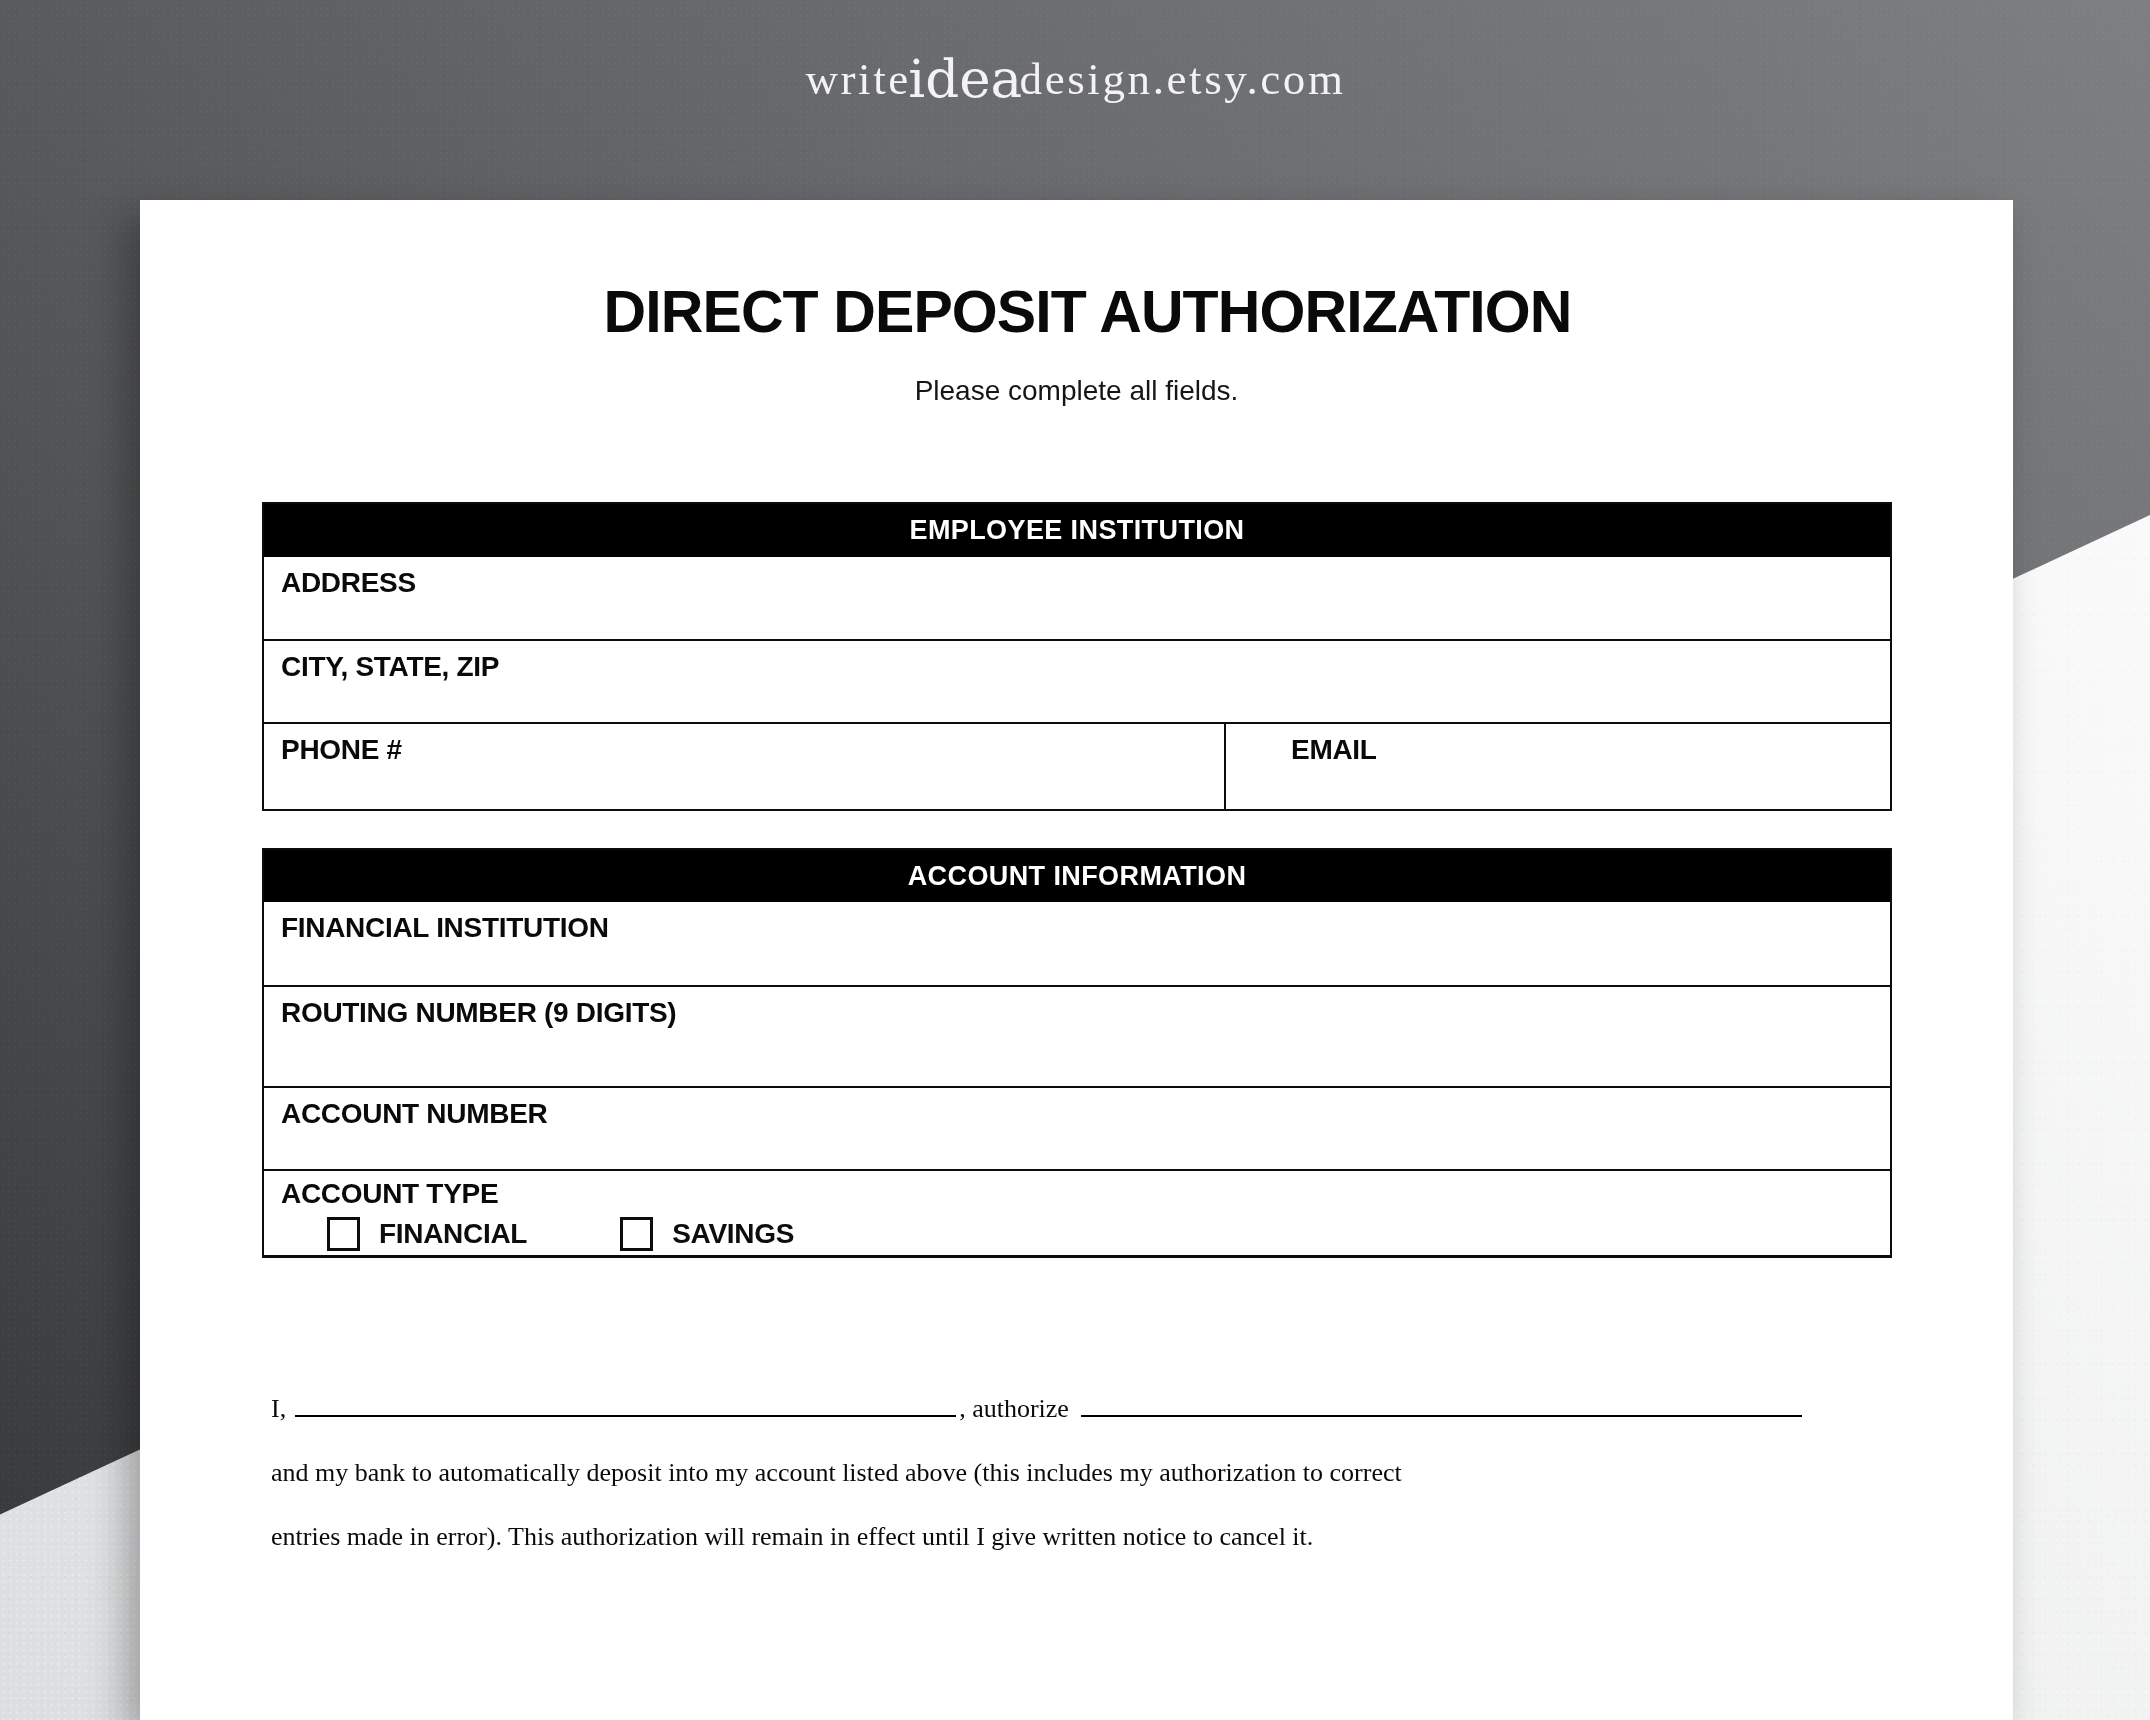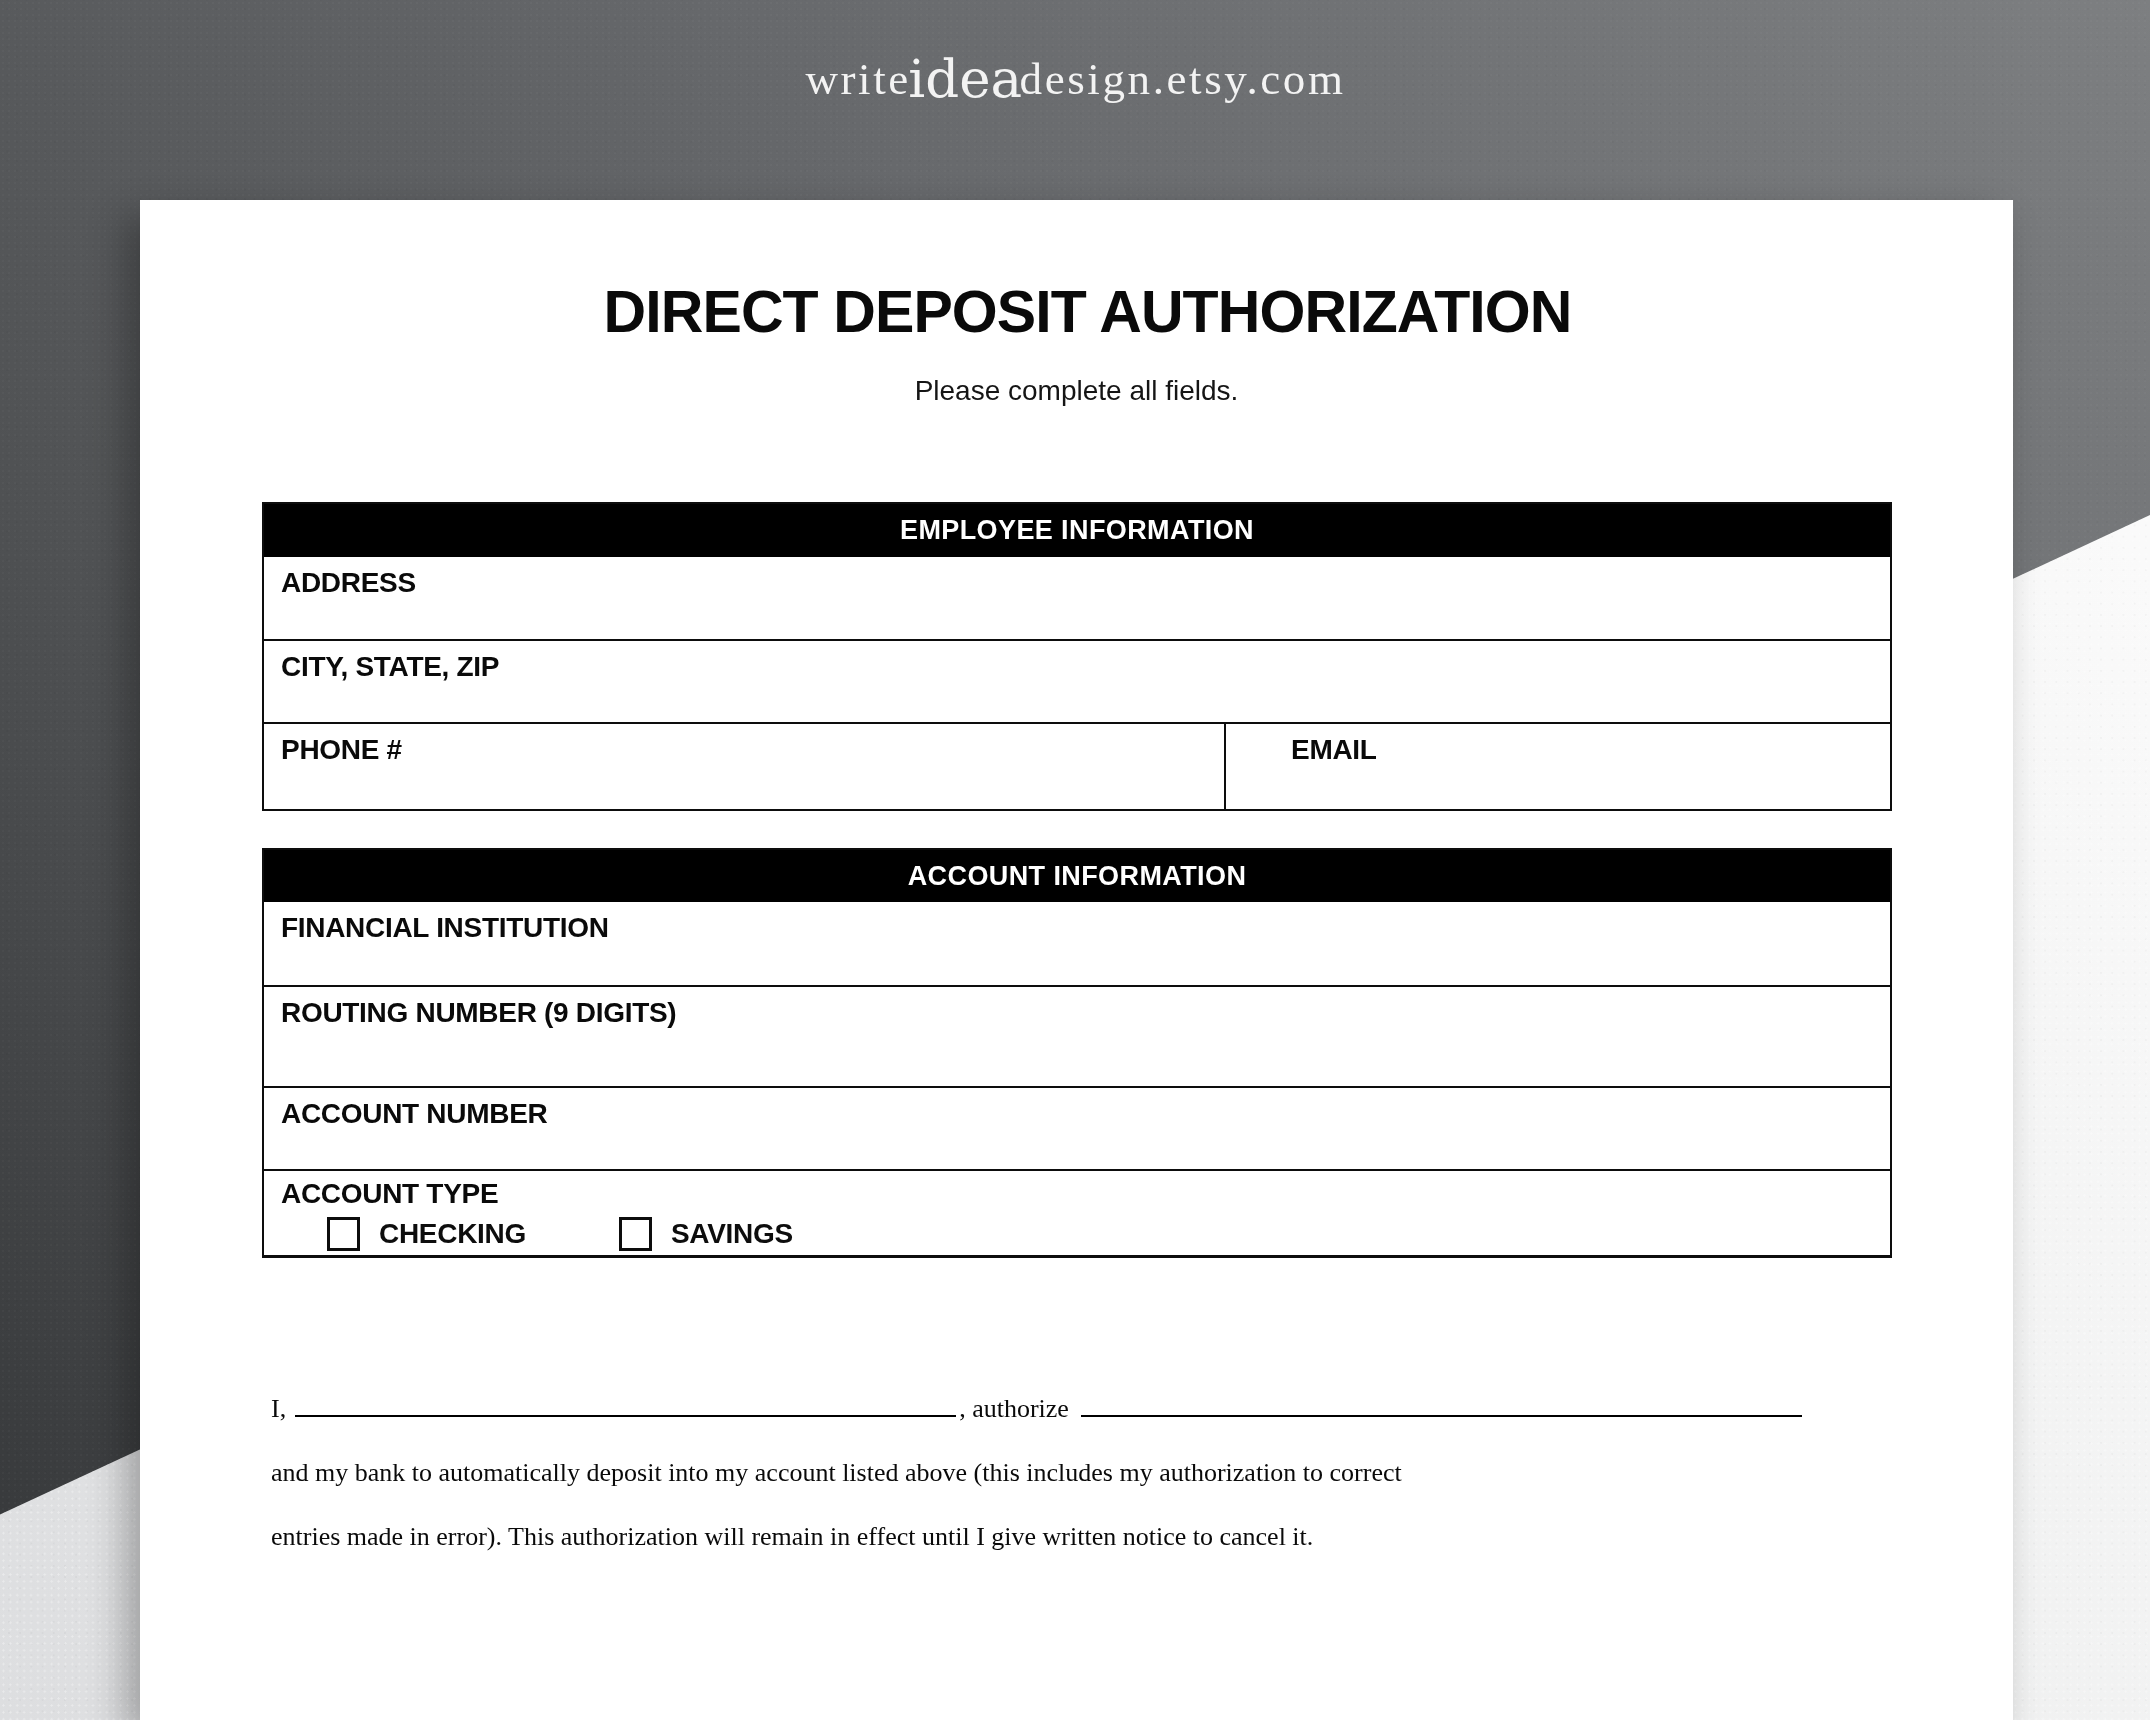--- a/index.html
+++ b/index.html
@@ -79,21 +79,21 @@
   <div class="bg-light"></div>
 
   <div class="watermark"><span>write</span><span class="script">idea</span><span>design.etsy.com</span></div>
 
   <div class="page">
 
     <h1 class="title">DIRECT DEPOSIT AUTHORIZATION</h1>
     <div class="subtitle">Please complete all fields.</div>
 
     <div class="tbl tbl-employee">
-      <div class="bar">EMPLOYEE INFORMATION</div>
+      <div class="bar">EMPLOYEE INSTITUTION</div>
 
       <div class="row first" style="height:82px">
         <span class="lbl">ADDRESS</span>
       </div>
 
       <div class="row" style="height:83px">
         <span class="lbl">CITY, STATE, ZIP</span>
       </div>
 
       <div class="row row-split tbl-bottom" style="height:87px;border-bottom:none">
@@ -118,21 +118,21 @@
       </div>
 
       <div class="row" style="height:83px">
         <span class="lbl">ACCOUNT NUMBER</span>
       </div>
 
       <div class="row" style="height:86px">
         <span class="lbl" style="padding-top:6.9px">ACCOUNT TYPE</span>
         <div class="cb-line">
           <span class="cb"></span>
-          <span class="cb-lbl">CHECKING</span>
+          <span class="cb-lbl">FINANCIAL</span>
           <span class="cb cb-savings"></span>
           <span class="cb-lbl">SAVINGS</span>
         </div>
       </div>
     </div>
 
     <div class="auth">
       <div><span>I,</span><span class="blank blank-1"></span><span>, authorize</span><span class="blank blank-2"></span></div>
       <div>and my bank to automatically deposit into my account listed above (this includes my authorization to correct</div>
       <div>entries made in error). This authorization will remain in effect until I give written notice to cancel it.</div>

